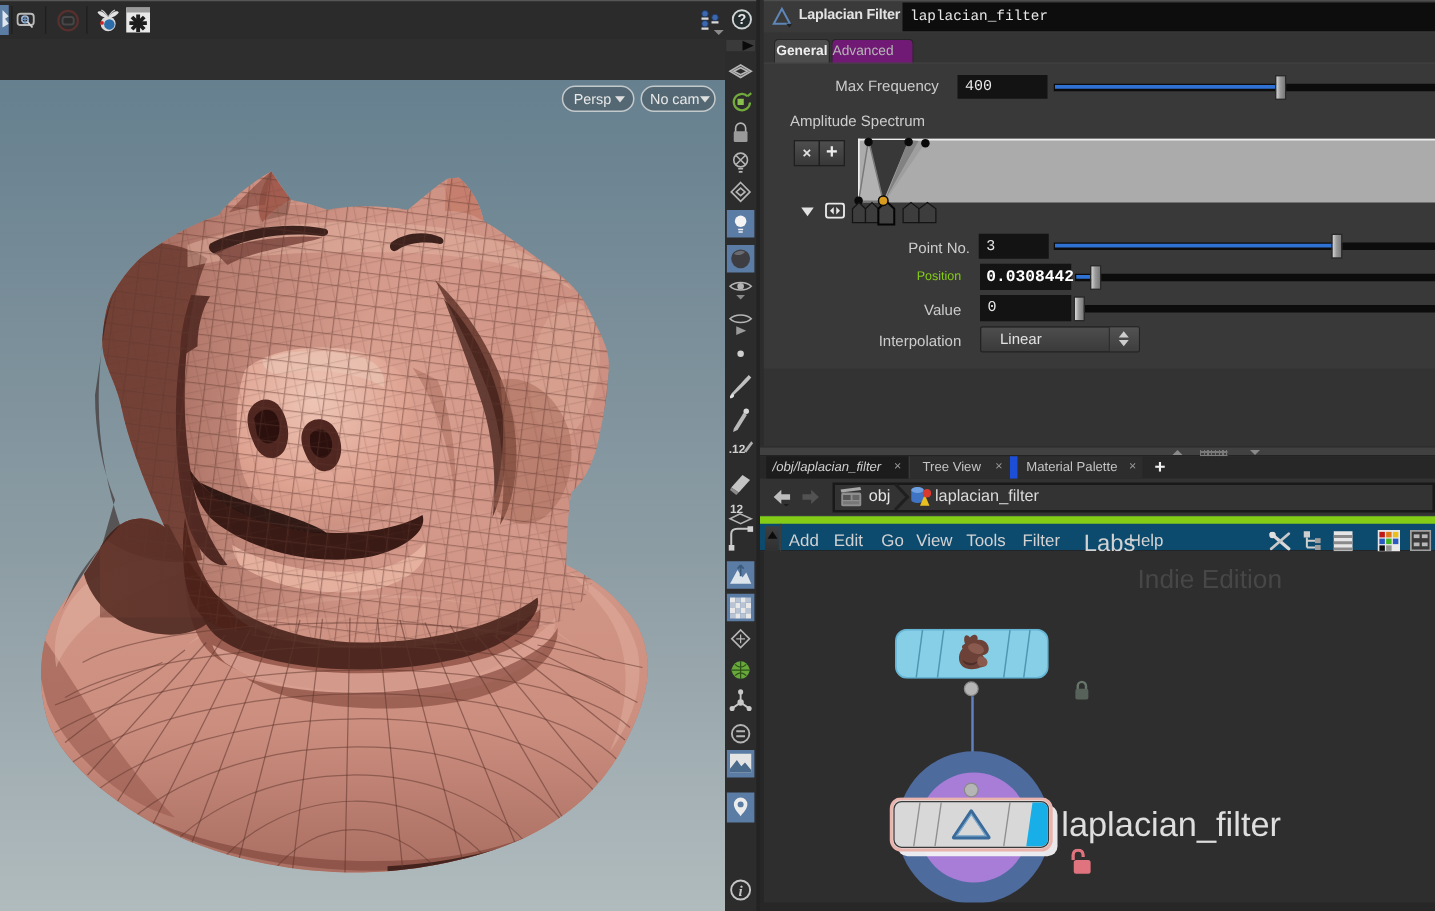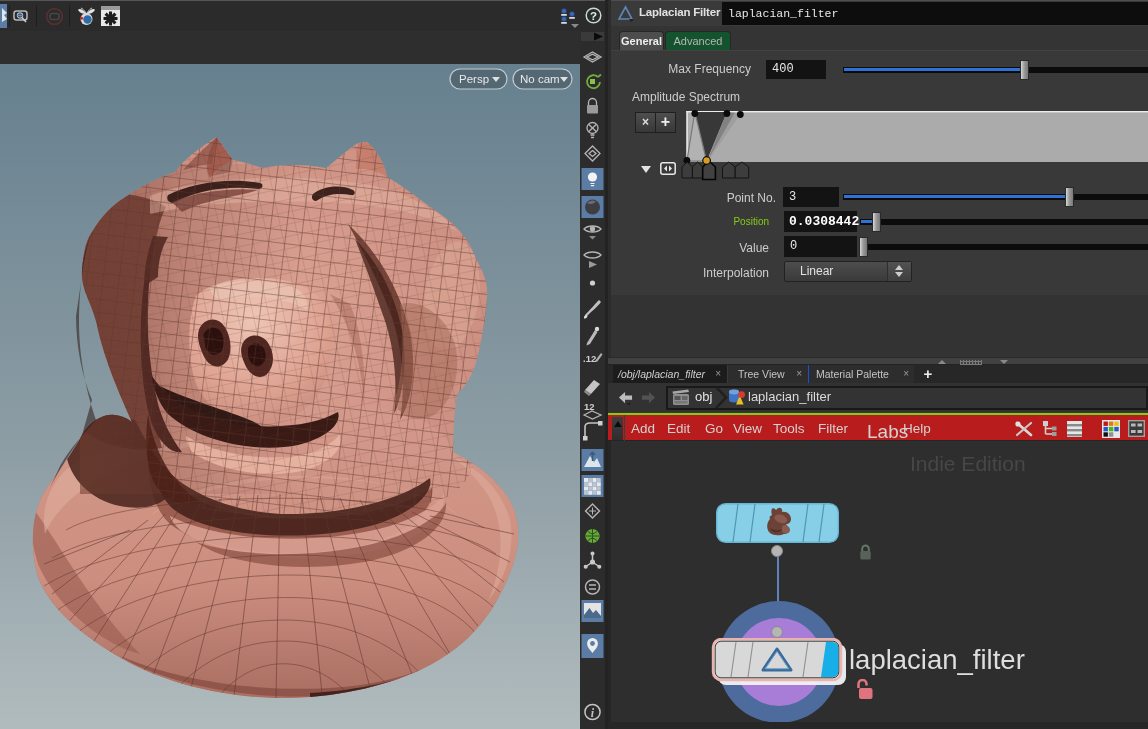--- a/index.html
+++ b/index.html
@@ -387,25 +387,25 @@
     <div class="abs" style="left:0;top:0;width:540px;height:26px;background:#3a3a3a;border-top:1px solid #4e4e4e;box-sizing:border-box;"></div>
     <svg class="abs" style="left:9px;top:5px;" width="20" height="18" viewBox="0 0 20 18">
       <path d="M8.5 2 L15 14 L2 14 Z" fill="none" stroke="#5d87b8" stroke-width="1.6"></path>
       <path d="M12 14 l5 0 l-2.5 3 z" fill="#222"></path>
     </svg>
     <div class="abs" style="left:31px;top:6px;font-size:11.5px;font-weight:bold;color:#e2e2e2;letter-spacing:-0.2px;">Laplacian Filter</div>
     <div class="abs mono" style="left:114px;top:2px;width:426px;height:23px;background:#0d0d0d;color:#e8e8e8;font-size:11.5px;line-height:23px;padding-left:6px;box-sizing:border-box;">laplacian_filter</div>
 
     <div class="abs" style="left:0;top:26px;width:540px;height:25px;background:#343434;"></div>
     <div class="abs" style="left:11px;top:31px;width:45px;height:20px;background:#4d4d4d;border:1px solid #262626;border-bottom:none;border-radius:4px 4px 0 0;box-sizing:border-box;text-align:center;font-size:11px;font-weight:bold;color:#efefef;line-height:19px;">General</div>
-    <div class="abs" style="left:57px;top:31px;width:66px;height:20px;background:#14532d;border:1px solid #262626;border-bottom:none;border-radius:4px 4px 0 0;box-sizing:border-box;text-align:center;font-size:11px;color:#b5b5b5;line-height:19px;">Advanced</div>
+    <div class="abs" style="left:57px;top:31px;width:66px;height:20px;background:#701a75;border:1px solid #262626;border-bottom:none;border-radius:4px 4px 0 0;box-sizing:border-box;font-size:11px;color:#b5b5b5;line-height:19px;">Advanced</div>
     <div class="abs" style="left:0;top:50px;width:540px;height:1px;background:#424242;"></div>
 
     <div class="abs" style="left:0;top:62px;width:143px;text-align:right;font-size:12px;color:#cccccc;">Max Frequency</div>
-    <div class="abs mono" style="left:158px;top:60px;width:60px;height:19px;background:#131313;color:#e8e8e8;font-size:12px;line-height:19px;padding-left:6px;box-sizing:border-box;">400</div>
+    <div class="abs mono" style="left:158px;top:60px;width:72px;height:19px;background:#131313;color:#e8e8e8;font-size:12px;line-height:19px;padding-left:6px;box-sizing:border-box;">400</div>
 
     <div class="abs" style="left:235px;top:67px;width:305px;height:6px;background:#0c0c0c;"></div>
     <div class="abs" style="left:236px;top:68px;width:178px;height:3px;background:#2f72d4;"></div>
     <div class="abs" style="left:412px;top:60px;width:9px;height:20px;background:linear-gradient(90deg,#d8d8d8,#9a9a9a 45%,#787878);border:1px solid #2a2a2a;box-sizing:border-box;"></div>
 
     <div class="abs" style="left:24px;top:90px;font-size:12px;color:#cccccc;">Amplitude Spectrum</div>
 
     <div class="abs" style="left:27px;top:112px;width:21px;height:21px;background:linear-gradient(#4e4e4e,#383838);border:1px solid #1f1f1f;box-sizing:border-box;color:#e0e0e0;text-align:center;font-size:12px;font-weight:bold;line-height:19px;">×</div>
     <div class="abs" style="left:47px;top:112px;width:21px;height:21px;background:linear-gradient(#4e4e4e,#383838);border:1px solid #1f1f1f;box-sizing:border-box;color:#ededed;text-align:center;font-size:16px;font-weight:bold;line-height:18px;">+</div>
 
@@ -470,21 +470,21 @@
 
     <div class="abs" style="left:0;top:357px;width:540px;height:8px;background:#414141;border-top:1px solid #2a2a2a;border-bottom:1px solid #232323;box-sizing:border-box;">
       <div class="abs" style="left:330px;top:2px;width:0;height:0;border-left:4px solid transparent;border-right:4px solid transparent;border-bottom:4px solid #8a8a8a;"></div>
       <div class="abs" style="left:352px;top:1.5px;width:22px;height:5px;background-image:repeating-linear-gradient(90deg,#7a7a7a 0 1px,transparent 1px 3px),repeating-linear-gradient(0deg,#7a7a7a 0 1px,transparent 1px 3px);background-blend-mode:normal;"></div>
       <div class="abs" style="left:392px;top:2px;width:0;height:0;border-left:4px solid transparent;border-right:4px solid transparent;border-top:4px solid #8a8a8a;"></div>
     </div>
 
     <div class="abs" style="left:0;top:365px;width:540px;height:18px;background:#272727;">
       <div class="abs" style="left:5px;top:0;width:114px;height:18px;background:#1c1c1c;color:#cfcfcf;font-size:10.5px;font-style:italic;line-height:18px;padding-left:5px;box-sizing:border-box;">/obj/laplacian_filter<span style="position:absolute;right:6px;font-style:normal;color:#9a9a9a;font-size:10px;">×</span></div>
       <div class="abs" style="left:119px;top:0;width:81px;height:18px;background:#2d2d2d;border-left:1px solid #3a3a3a;color:#c4c4c4;font-size:10.5px;line-height:18px;padding-left:10px;box-sizing:border-box;">Tree View<span style="position:absolute;right:6px;color:#9a9a9a;font-size:10px;">×</span></div>
-      <div class="abs" style="left:200px;top:0;width:106px;height:18px;background:#2d2d2d;border-left:1px solid #1d4ed8;color:#c4c4c4;font-size:10.5px;line-height:18px;padding-left:7px;box-sizing:border-box;">Material Palette<span style="position:absolute;right:5px;color:#9a9a9a;font-size:10px;">×</span></div>
+      <div class="abs" style="left:200px;top:0;width:106px;height:18px;background:#2d2d2d;border-left:6px solid #1d4ed8;color:#c4c4c4;font-size:10.5px;line-height:18px;padding-left:7px;box-sizing:border-box;">Material Palette<span style="position:absolute;right:5px;color:#9a9a9a;font-size:10px;">×</span></div>
       <div class="abs" style="left:310px;top:0;width:20px;height:18px;color:#efefef;font-size:15px;font-weight:bold;line-height:17px;text-align:center;">+</div>
     </div>
 
     <div class="abs" style="left:0;top:383px;width:540px;height:29px;background:#323232;">
       <svg class="abs" style="left:10px;top:8px;" width="15" height="14" viewBox="0 0 17 16">
         <path d="M8 1 L1 7.5 L8 14 L8 10 L16 10 L16 5 L8 5 Z" fill="#bdbdbd"></path>
         <path d="M10 14 l5 0 l-2.5 2.5 z" fill="#1c1c1c"></path>
       </svg>
       <svg class="abs" style="left:33px;top:8px;" width="15" height="14" viewBox="0 0 17 16">
         <path d="M9 1 L16 7.5 L9 14 L9 10 L1 10 L1 5 L9 5 Z" fill="#525252"></path>
@@ -503,21 +503,21 @@
       </svg>
       <svg class="abs" style="left:119px;top:5px;" width="18" height="19" viewBox="0 0 18 19">
         <path d="M2 4 a5 2.4 0 0 1 10 0 l0 8 a5 2.4 0 0 1 -10 0 Z" fill="#3f74c4"></path>
         <ellipse cx="7" cy="4" rx="5" ry="2.4" fill="#6fa0e0"></ellipse>
         <path d="M9 16.5 L12.8 7.5 L16.6 16.5 Z" fill="#e8c020"></path>
         <circle cx="14.6" cy="6.6" r="3.4" fill="#d83a30"></circle>
       </svg>
       <div class="abs" style="left:140px;top:6px;font-size:13px;color:#dadada;">laplacian_filter</div>
     </div>
 
-    <div class="abs" style="left:0;top:413px;width:540px;height:28px;background:#b91c1c;border-top:2px solid #84cc16;border-bottom:1px solid #242424;box-sizing:border-box;">
+    <div class="abs" style="left:0;top:413px;width:540px;height:28px;background:#0c4a6e;border-top:6px solid #84cc16;border-bottom:1px solid #242424;box-sizing:border-box;">
       <div class="abs" style="left:4px;top:2px;width:11px;height:23px;background:linear-gradient(#3e3e3e,#2e2e2e);">
         <div class="abs" style="left:1.5px;top:4px;width:0;height:0;border-left:4px solid transparent;border-right:4px solid transparent;border-bottom:6px solid #0c0c0c;"></div>
       </div>
       <div class="abs" style="left:16px;top:0;width:1px;height:26px;background:#3e3e3e;"></div>
       <div class="abs" style="left:23px;top:6px;font-size:13.5px;color:#d2d2d2;">Add</div>
       <div class="abs" style="left:59px;top:6px;font-size:13.5px;color:#d2d2d2;">Edit</div>
       <div class="abs" style="left:97px;top:6px;font-size:13.5px;color:#d2d2d2;">Go</div>
       <div class="abs" style="left:125px;top:6px;font-size:13.5px;color:#d2d2d2;">View</div>
       <div class="abs" style="left:165px;top:6px;font-size:13.5px;color:#d2d2d2;">Tools</div>
       <div class="abs" style="left:210px;top:6px;font-size:13.5px;color:#d2d2d2;">Filter</div>

